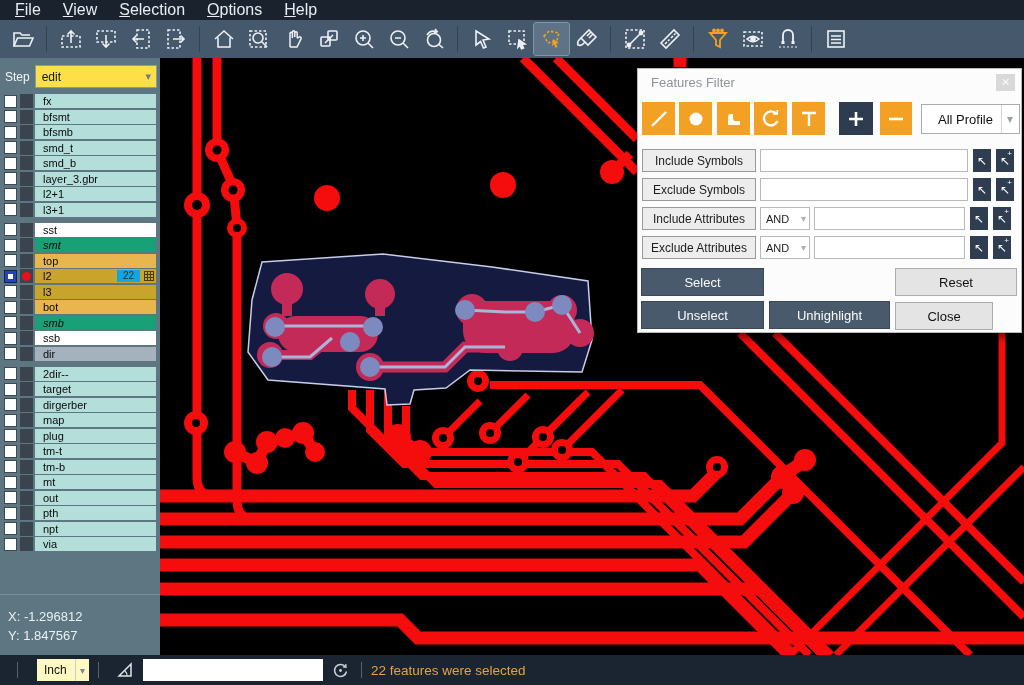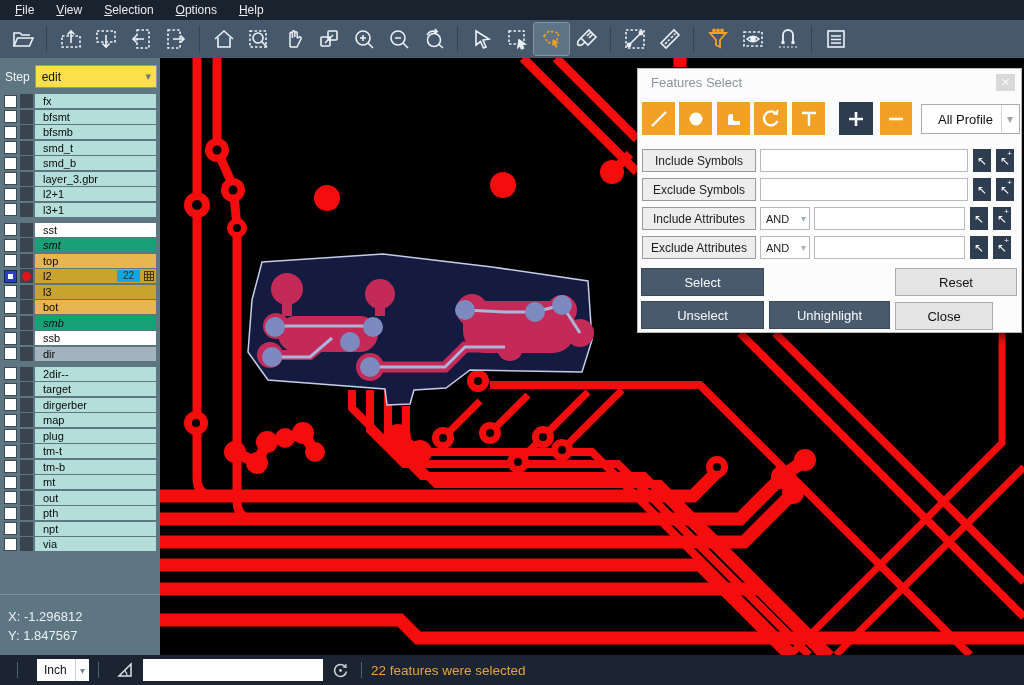--- a/index.html
+++ b/index.html
@@ -3,21 +3,21 @@
 <meta charset="utf-8">
 <style>
   * { margin:0; padding:0; box-sizing:border-box; }
   body { background:#222; font-family:"Liberation Sans", sans-serif; }
   #app { position:relative; width:1024px; height:685px; background:#000; overflow:hidden;
          font-family:"Liberation Sans", sans-serif; }
 
   
   .menubar { position:absolute; left:0; top:0; width:1024px; height:20px; background:#1A222E;
              display:flex; align-items:center; padding-left:4px; z-index:30; }
-  .menu-item { color:#E9EDF2; font-size:12px; padding:2px 11px 3px 11px; cursor:default; }
+  .menu-item { color:#E9EDF2; font-size:16px; padding:2px 11px 3px 11px; cursor:default; }
   .menu-item u { text-decoration:underline; }
 
   
   .toolbar { position:absolute; left:0; top:20px; width:1024px; height:38px; background:#46596C;
              display:flex; align-items:center; padding-left:5px; z-index:30; }
   .tool { width:35px; height:32px; display:flex; align-items:center; justify-content:center; border-radius:2px; }
   .tool svg { display:block; }
   .tool.active { background:#5F7386; outline:1px solid #8195A6; }
   .tsep { width:1px; height:26px; background:#33434F; margin:0 6px; }
 
@@ -86,21 +86,21 @@
   .arrbtn .plus { position:absolute; top:1px; right:2px; font-size:8px; line-height:8px; }
   .abtn { position:absolute; height:28px; display:flex; align-items:center; justify-content:center;
           font-size:13px; }
   .abtn.dark { background:#4A5A6D; color:#FAFBFC; border:1px solid #3A4858; }
   .abtn.light { background:#E4E4E4; color:#111; border:1px solid #ACACAC; }
 
   
   .statusbar { position:absolute; left:0; bottom:0; width:1024px; height:30px; background:#1B2531;
                display:flex; align-items:center; z-index:30; }
   .ssep { width:1px; height:16px; background:#54616E; margin:0 9px; }
-  .unit-combo { width:52px; height:22px; background:#ffffff; display:flex; align-items:center;
+  .unit-combo { width:52px; height:22px; background:#fef9c3; display:flex; align-items:center;
                 justify-content:space-between; font-size:12px; color:#111; padding-left:7px; margin-left:10px; }
   .unit-combo .chev { color:#7C8893; font-size:10px; border-left:1px solid #CFCFCF; height:100%;
                       display:flex; align-items:center; padding:0 4px; }
   .sb-input { width:180px; height:22px; background:#FFF; border:none; margin-left:8px; padding:0 6px;
               font-size:12px; color:#111; }
   .sb-icon { display:flex; align-items:center; justify-content:center; margin-left:9px; }
   .sb-msg { color:#E8A33D; font-size:13.5px; }
 </style>
 </head>
 <body>
@@ -578,21 +578,21 @@
           </div>
         </div>
       </div>
     <div class="coords">
       <div>X: -1.296812</div>
       <div>Y: 1.847567</div>
     </div>
   </div>
 
   <div class="dialog">
-    <div class="dlg-title">Features Select</div>
+    <div class="dlg-title">Features Filter</div>
     <div class="dlg-close">✕</div>
 
     <span class="obtn" style="left:4px">
       <svg width="22" height="22" viewBox="0 0 22 22" stroke="#FFF" stroke-width="2.4">
           <path d="M4,18 L18,4"></path>
         </svg>
       </span>
     <span class="obtn" style="left:41px">
       <svg width="22" height="22" viewBox="0 0 22 22">
           <circle cx="11" cy="11" r="6.5" fill="#FFF"></circle>

